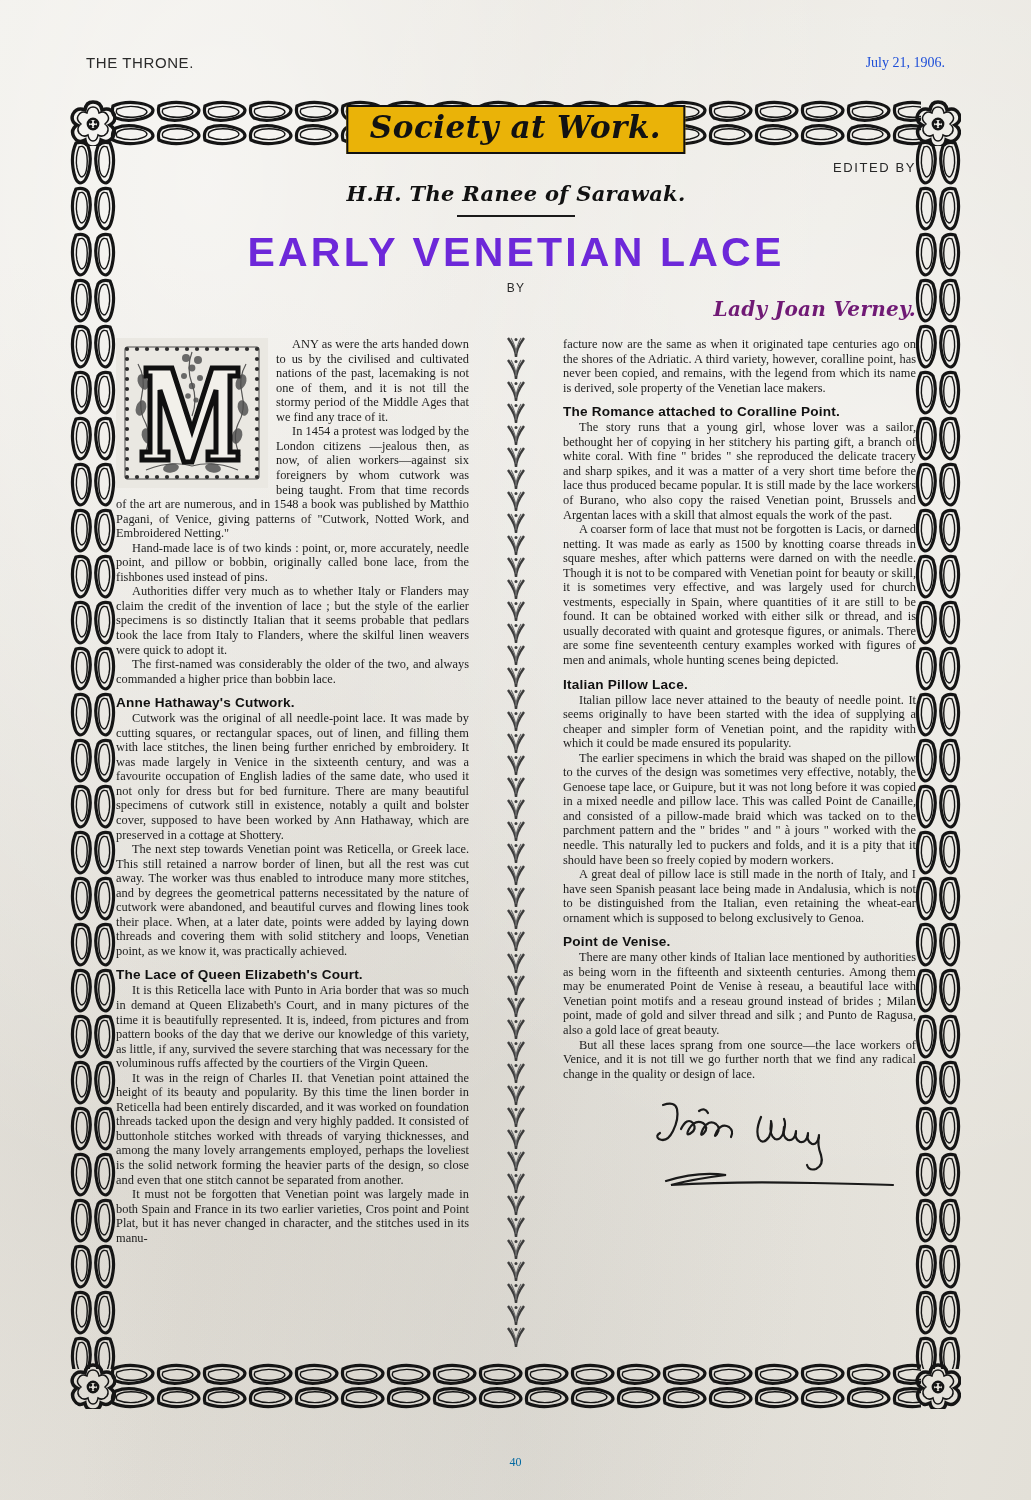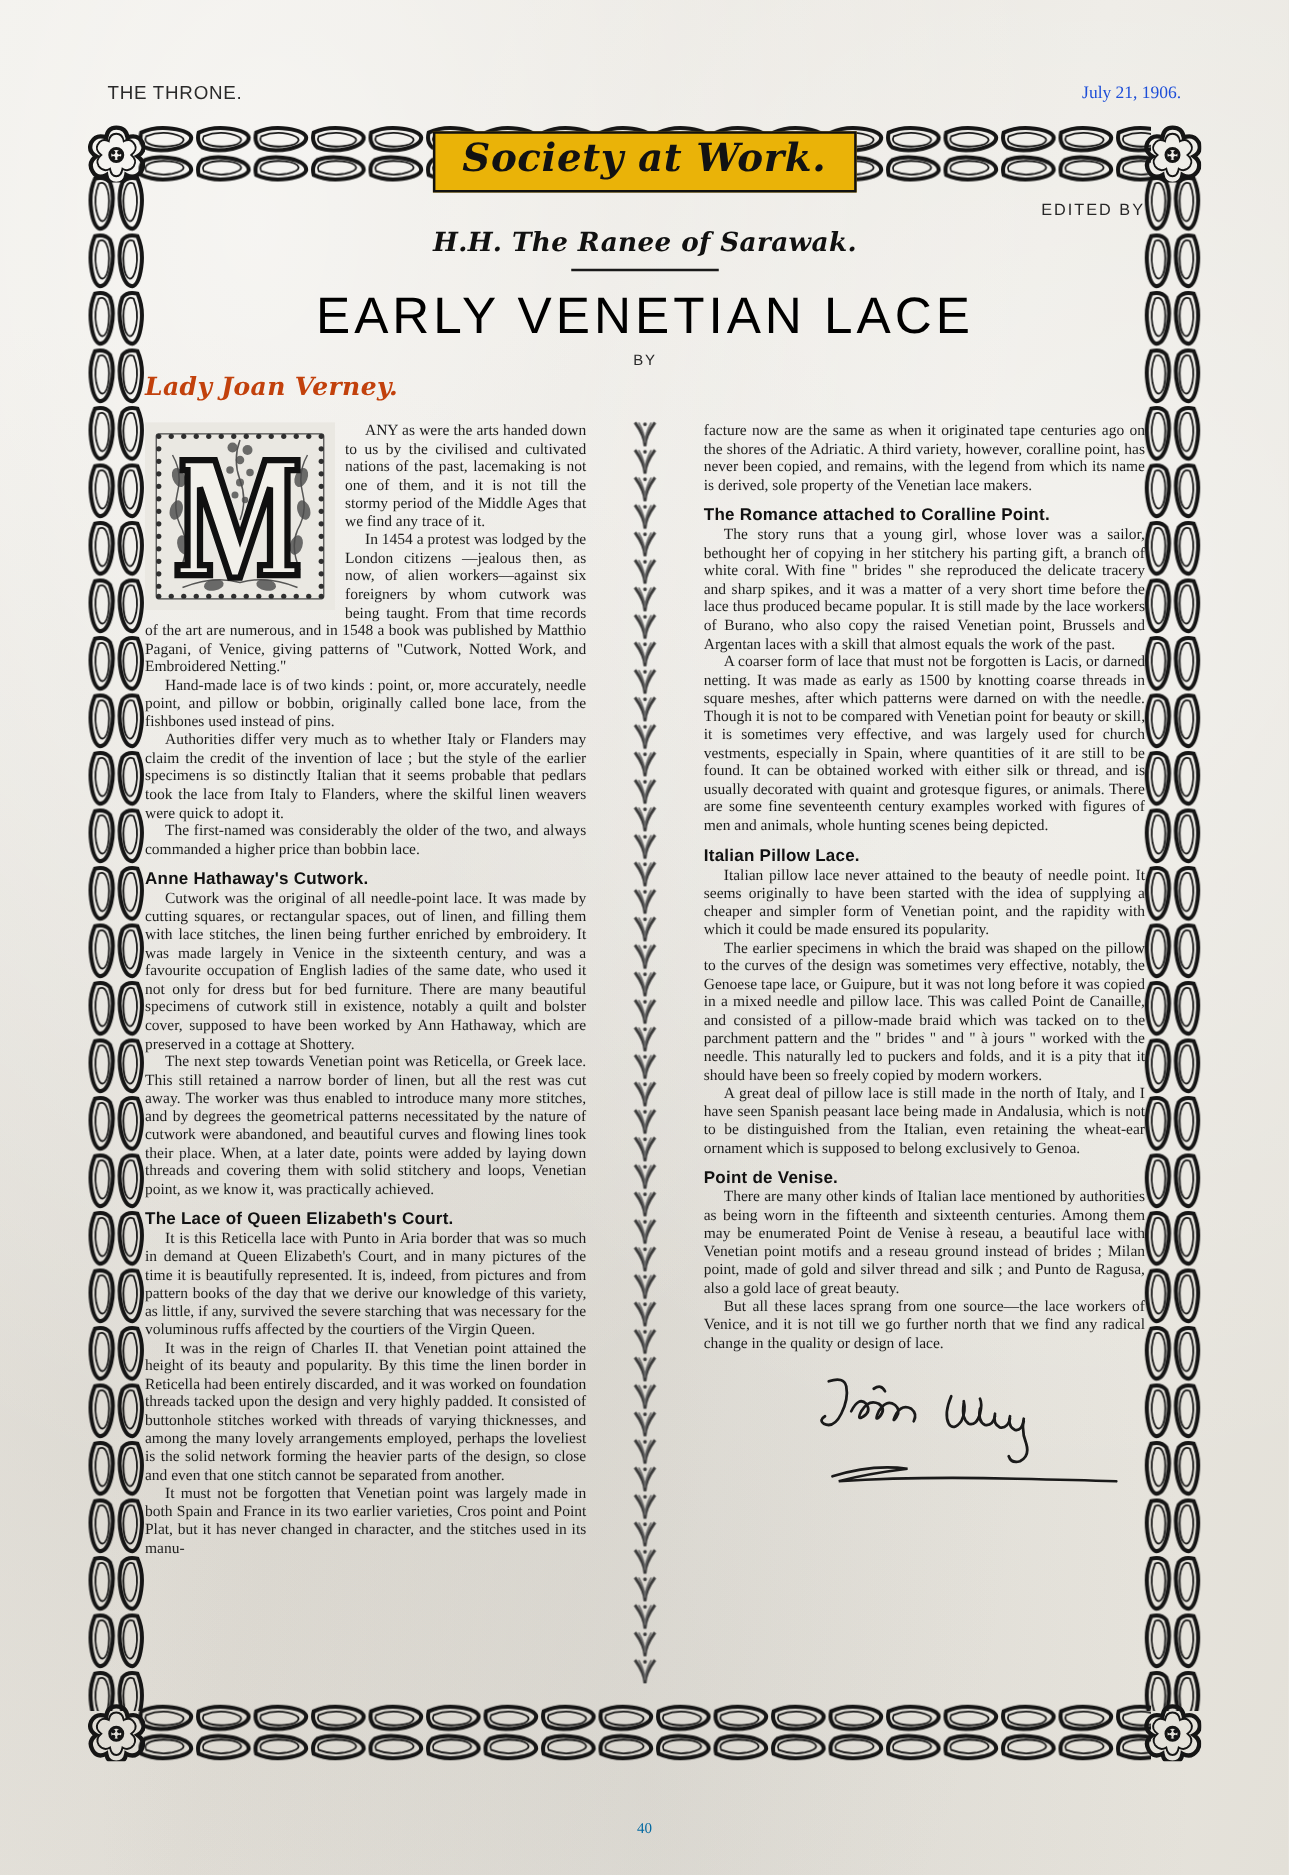--- a/index.html
+++ b/index.html
@@ -18,21 +18,21 @@
       radial-gradient(ellipse at 20% 12%, rgba(255,255,255,.55), rgba(255,255,255,0) 55%),
       radial-gradient(ellipse at 85% 30%, rgba(255,255,255,.40), rgba(255,255,255,0) 50%),
       radial-gradient(ellipse at 50% 95%, rgba(160,155,145,.20), rgba(255,255,255,0) 60%),
       radial-gradient(ellipse at 8% 75%, rgba(170,165,155,.18), rgba(255,255,255,0) 55%),
       linear-gradient(105deg,#eeece6 0%,#e7e4dd 38%,#eceae4 62%,#e3e0d8 100%);
     pointer-events:none;
   }
 
   
   .masthead{
-    position:absolute;left:86px;right:86px;top:66px;
+    position:absolute;left:86px;right:86px;top:54px;
     display:flex;justify-content:space-between;align-items:center;
   }
   .masthead .pub{
     font-family:"Liberation Sans", sans-serif;
     font-size:15px;letter-spacing:.6px;color:#2a2a2a;
   }
   .masthead .date{
     font-family:Liberation Serif, serif;
     font-size:14px;color:#1d4ed8;font-style:normal;
   }
@@ -83,35 +83,35 @@
     font-weight:bold;font-style:italic;
     font-size:21px;color:#111;letter-spacing:.3px;
   }
   .rule{
     width:118px;height:0;border-top:2px solid #1a1a1a;
     margin:9px auto 14px auto;
   }
   .headline{
     text-align:center;
     font-family:"Liberation Sans", sans-serif;
-    font-weight:400;
-    font-size:41px;letter-spacing:3.2px;color:#000000;
+    font-weight:700;
+    font-size:41px;letter-spacing:3.2px;color:#6d28d9;
     margin:0;line-height:1.05;
   }
   .by{
     text-align:center;
     font-family:"Liberation Sans", sans-serif;
     font-size:12px;letter-spacing:1.3px;color:#2b2b2b;
     margin:7px 0 2px 0;
   }
   .author{
-    text-align:left;
+    text-align:right;
     font-family:"DejaVu Serif", serif;
     font-weight:bold;font-style:italic;
-    font-size:20px;color:#c2410c;letter-spacing:.3px;
+    font-size:20px;color:#701a75;letter-spacing:.3px;
     margin-bottom:16px;
   }
 
   
   .columns{
     position:relative;
     display:flex;
     gap:0;
     margin-top:4px;
   }

